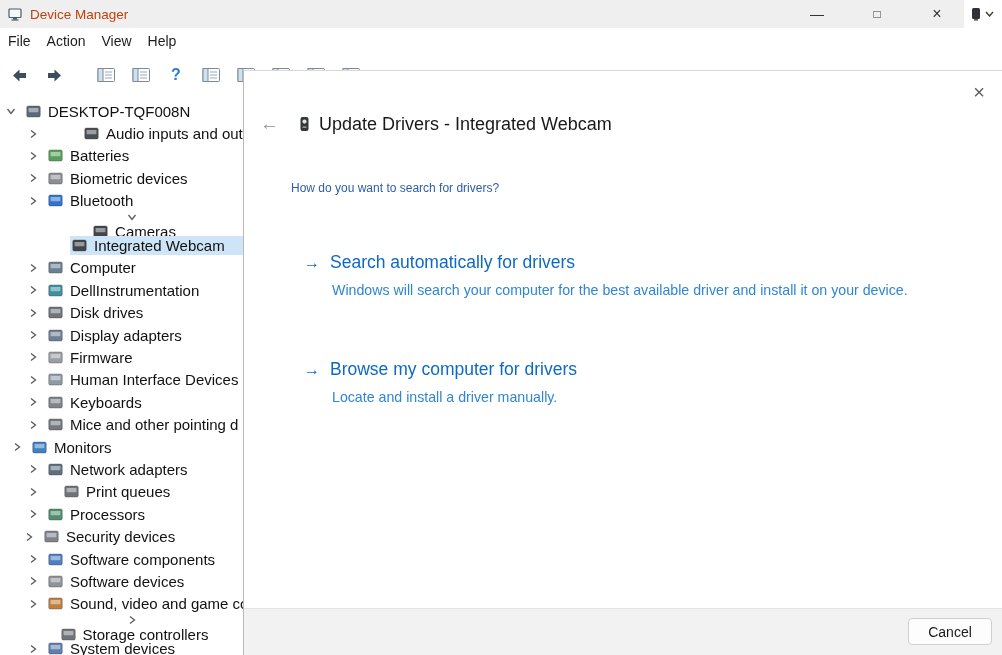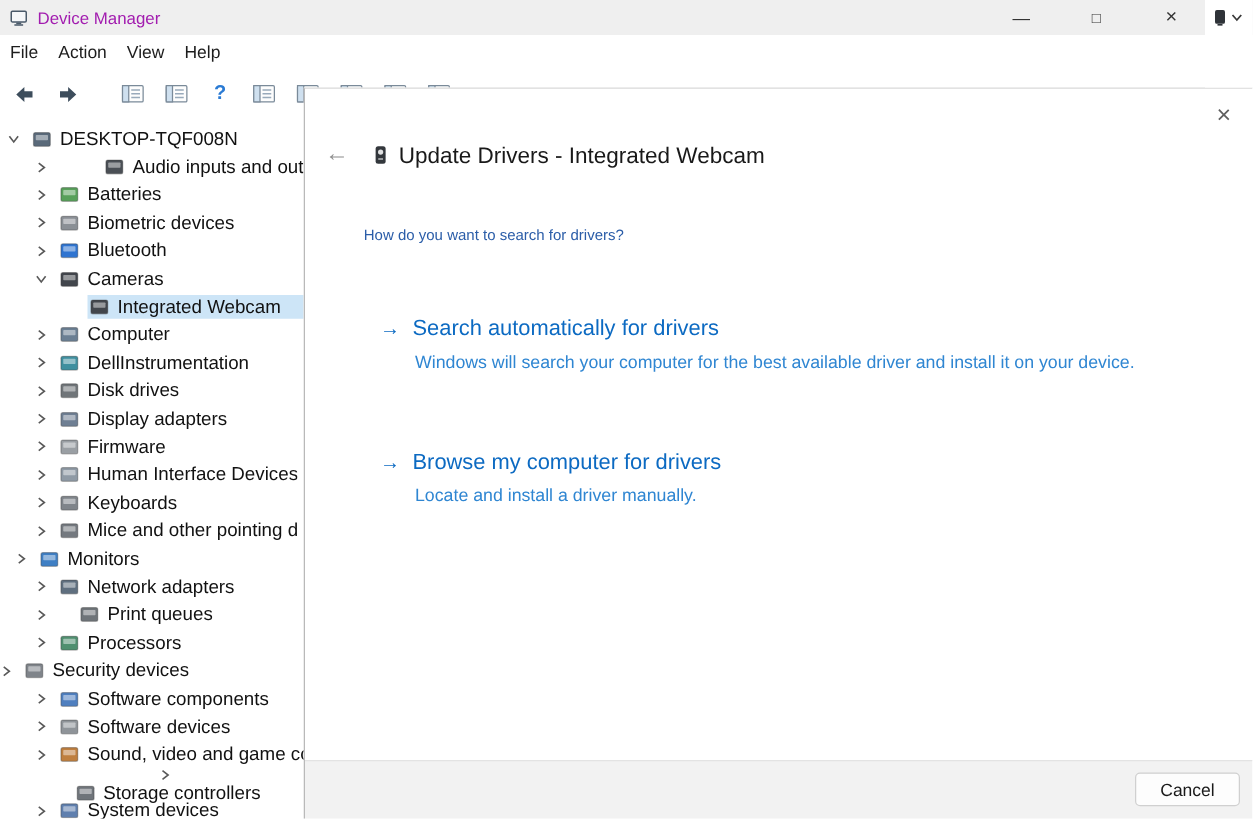--- a/index.html
+++ b/index.html
@@ -2,21 +2,21 @@
 <html><head>
 <meta charset="utf-8">
 <style>
   html,body{margin:0;padding:0;}
   body{font-family:"Liberation Sans","DejaVu Sans",sans-serif;background:#fff;}
   .screen{position:relative;width:1002px;height:655px;background:#fff;overflow:hidden;}
 
   
   .titlebar{position:absolute;top:0;left:0;right:0;height:28px;background:#efefef;display:flex;align-items:center;z-index:1;}
   .app-icon{margin-left:8px;display:flex;}
-  .title-text{margin-left:8px;font-size:13.5px;color:#a21caf;}
+  .title-text{margin-left:8px;font-size:13.5px;color:#c2410c;}
   .win-btn{position:absolute;top:0;width:46px;height:28px;display:flex;align-items:center;justify-content:center;font-size:14px;color:#333;z-index:2;}
   #btn-min{left:794px;}
   #btn-max{left:854px;font-size:12px;}
   #btn-close{left:914px;font-size:16px;}
 
   
   .notch{position:absolute;top:0;right:0;width:38px;height:70px;background:#fff;z-index:6;display:flex;justify-content:center;align-items:flex-start;gap:3px;padding-top:7px;box-sizing:border-box;}
 
   
   .menubar{position:absolute;top:28px;left:0;right:0;height:26px;background:#fff;display:flex;align-items:center;font-size:14px;color:#1d1d1d;z-index:1;}
@@ -215,21 +215,21 @@
           </svg>
         </span>
         <span class="row-content">
           <svg class="dev-icon" width="15" height="13" viewBox="0 0 15 13">
             <rect x="0.75" y="1" width="13.5" height="11" rx="1.5" fill="#2f74d0" stroke="#3a3a3a" stroke-opacity="0.35"></rect>
             <rect x="2.6" y="3" width="9.8" height="4.2" rx="0.6" fill="#ffffff" fill-opacity="0.45"></rect>
           </svg>
           <span class="lbl">Bluetooth</span>
         </span>
       </div>
-      <div class="tree-row" style="padding-left: 28px;">
+      <div class="tree-row" style="padding-left: 28px; flex-direction: column;">
         <span class="exp">
           <svg width="10" height="10" viewBox="0 0 10 10">
             <path d="M1.5 3 L5 7.5 L8.5 3" fill="none" stroke="#5a5a5a" stroke-width="1.3"></path>
           </svg>
         </span>
         <span class="row-content">
           <svg class="dev-icon" width="15" height="13" viewBox="0 0 15 13">
             <rect x="0.75" y="1" width="13.5" height="11" rx="1.5" fill="#42464c" stroke="#3a3a3a" stroke-opacity="0.35"></rect>
             <rect x="2.6" y="3" width="9.8" height="4.2" rx="0.6" fill="#ffffff" fill-opacity="0.45"></rect>
           </svg>
@@ -406,21 +406,21 @@
           </svg>
         </span>
         <span class="row-content">
           <svg class="dev-icon" width="15" height="13" viewBox="0 0 15 13">
             <rect x="0.75" y="1" width="13.5" height="11" rx="1.5" fill="#4f8f6f" stroke="#3a3a3a" stroke-opacity="0.35"></rect>
             <rect x="2.6" y="3" width="9.8" height="4.2" rx="0.6" fill="#ffffff" fill-opacity="0.45"></rect>
           </svg>
           <span class="lbl">Processors</span>
         </span>
       </div>
-      <div class="tree-row" style="">
+      <div class="tree-row" style=" margin-left: 24px;">
         <span class="exp">
           <svg width="10" height="10" viewBox="0 0 10 10">
             <path d="M3 1.5 L7.5 5 L3 8.5" fill="none" stroke="#5a5a5a" stroke-width="1.3"></path>
           </svg>
         </span>
         <span class="row-content">
           <svg class="dev-icon" width="15" height="13" viewBox="0 0 15 13">
             <rect x="0.75" y="1" width="13.5" height="11" rx="1.5" fill="#7f848a" stroke="#3a3a3a" stroke-opacity="0.35"></rect>
             <rect x="2.6" y="3" width="9.8" height="4.2" rx="0.6" fill="#ffffff" fill-opacity="0.45"></rect>
           </svg>

